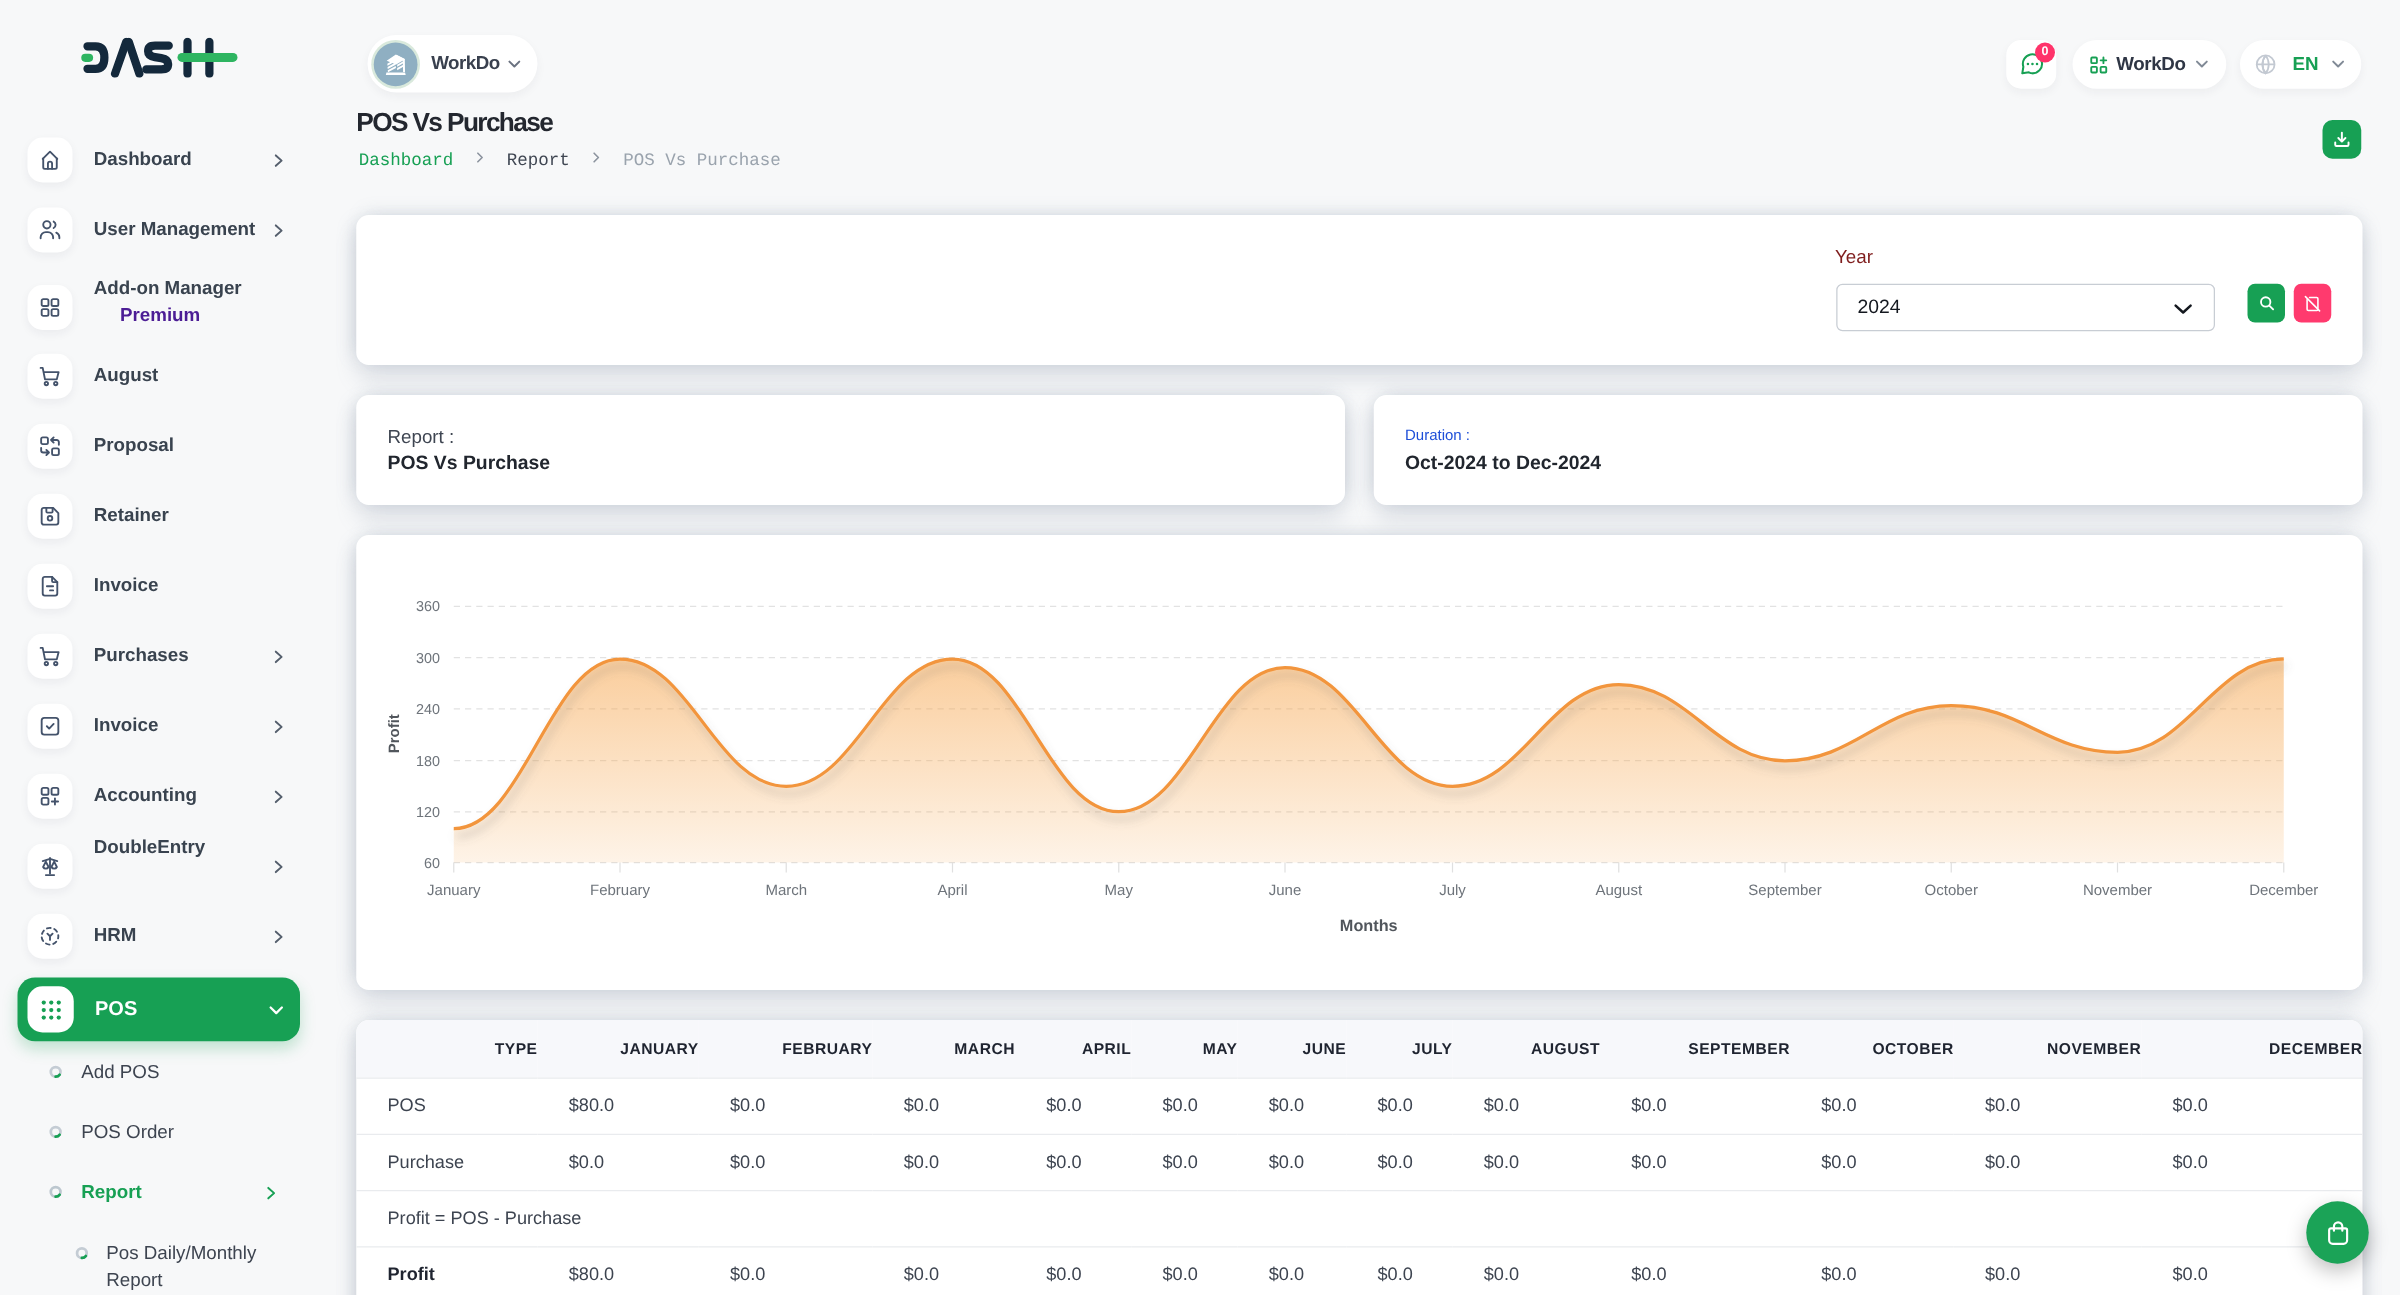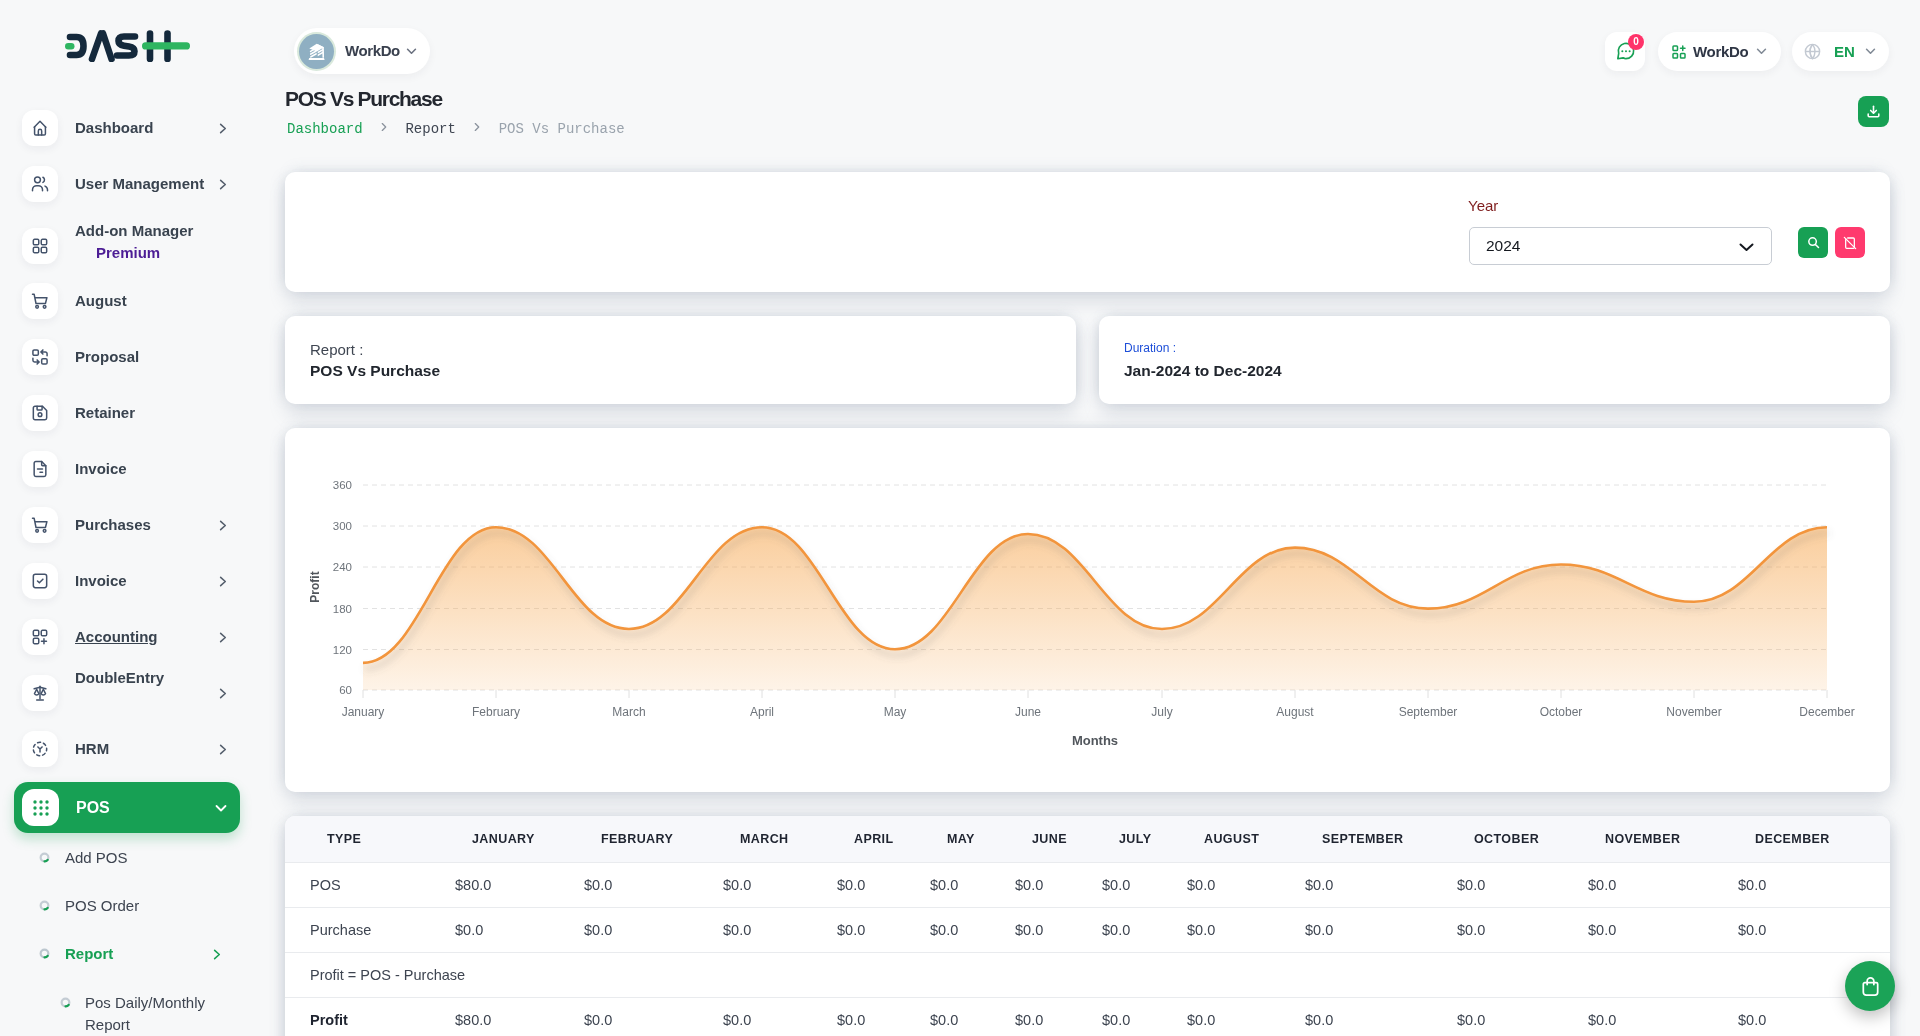--- a/index.html
+++ b/index.html
@@ -15,21 +15,21 @@
   .iconbox svg { stroke:#44536b; }
   .navlabel { position:absolute; left:75px; font-size:15px; font-weight:700; color:#39434f; line-height:44px; height:44px; }
   .navchev { position:absolute; left:216px; width:14px; height:44px; display:flex; align-items:center; }
 
   
   .pill { position:absolute; background:#fff; border-radius:22px; box-shadow:0 3px 8px rgba(30,40,60,.05);
           display:flex; align-items:center; }
 
   
   table.rep { border-collapse:collapse; width:1605px; table-layout:fixed; font-size:14.5px; color:#3d4450; }
-  table.rep th { font-size:12.5px; font-weight:700; color:#1f2430; text-align:left; text-transform:uppercase;
+  table.rep th { font-size:12.5px; font-weight:700; color:#1f2430; text-align:right; text-transform:uppercase;
                  background:#f7f8fb; height:46px; padding:0 0 0 42px; letter-spacing:.4px; }
   table.rep td { height:45px; padding:0 0 0 25px; border-top:1px solid #e9ebee; }
 </style>
 </head>
 <body>
 <div id="app">
 
   <div id="sidebar" class="abs" style="left:0;top:0;width:260px;height:1036px;background:#f7f8f9;">
 
     <svg class="abs" style="left:64px;top:30px;" width="128" height="32" viewBox="0 0 128 32">
@@ -151,21 +151,21 @@
       </div>
 
     <div class="iconbox" style="top:619px;">
       <svg width="20" height="20" viewBox="0 0 24 24" fill="none" stroke-width="1.8" stroke-linecap="round" stroke-linejoin="round">
           <rect x="4" y="4" width="6.5" height="6.5" rx="1.5"></rect>
           <rect x="13.5" y="4" width="6.5" height="6.5" rx="1.5"></rect>
           <rect x="4" y="13.5" width="6.5" height="6.5" rx="1.5"></rect>
           <path d="M16.75 14v6M13.75 17h6"></path>
         </svg>
     </div>
-    <div class="navlabel" style="top:615px;text-decoration:underline;">Accounting</div>
+    <div class="navlabel" style="top:615px;">Accounting</div>
     <div class="navchev" style="top:615px;">
         <svg width="13" height="13" viewBox="0 0 14 14" fill="none" stroke="#555f6d" stroke-width="1.7" stroke-linecap="round" stroke-linejoin="round">
           <path d="M5 2.5 L10 7 L5 11.5"></path>
         </svg>
       </div>
 
     <div class="iconbox" style="top:675px;">
       <svg width="20" height="20" viewBox="0 0 24 24" fill="none" stroke-width="1.8" stroke-linecap="round" stroke-linejoin="round">
           <path d="M12 4v15"></path>
           <path d="M8 20.5h8"></path>
@@ -341,21 +341,21 @@
         <path d="M18.3 19.4a1.5 1.5 0 0 1-1.3.6H7a1.5 1.5 0 0 1-1.5-1.5V7.5c0-.5.2-.9.5-1.2"></path>
         <path d="M3.5 3.5l17 17"></path>
       </svg>
   </div>
 
   <div class="card" style="left:285px;top:316px;width:791px;height:88px;"></div>
   <div class="abs" style="left:310px;top:341px;font-size:15px;color:#3f4652;">Report :</div>
   <div class="abs" style="left:310px;top:362px;font-size:15.5px;font-weight:700;color:#21262e;">POS Vs Purchase</div>
   <div class="card" style="left:1099px;top:316px;width:791px;height:88px;"></div>
   <div class="abs" style="left:1124px;top:341px;font-size:12px;color:#1d4ed8;">Duration :</div>
-  <div class="abs" style="left:1124px;top:362px;font-size:15.5px;font-weight:700;color:#21262e;">Jan-2024 to Dec-2024</div>
+  <div class="abs" style="left:1124px;top:362px;font-size:15.5px;font-weight:700;color:#21262e;">Oct-2024 to Dec-2024</div>
 
   <div class="card" style="left:285px;top:428px;width:1605px;height:364px;"></div>
   <svg class="abs" style="left:285px;top:428px;" width="1605" height="364" viewBox="0 0 1605 364">
     <defs>
       <linearGradient id="areaGrad" x1="0" y1="0" x2="0" y2="1">
         <stop offset="0" stop-color="#f6a54c" stop-opacity="0.55"></stop>
         <stop offset="1" stop-color="#f6a54c" stop-opacity="0.13"></stop>
       </linearGradient>
       <filter id="lineShadow" x="-10%" y="-40%" width="120%" height="180%">
         <feDropShadow dx="2" dy="6" stdDeviation="3.5" flood-color="#666666" flood-opacity="0.32"></feDropShadow>

